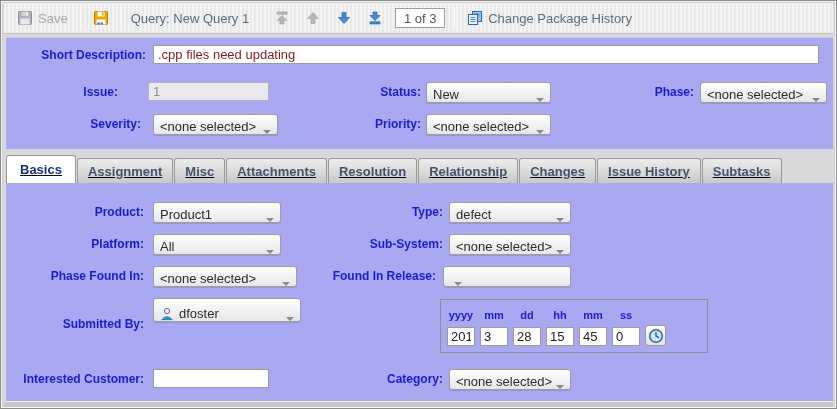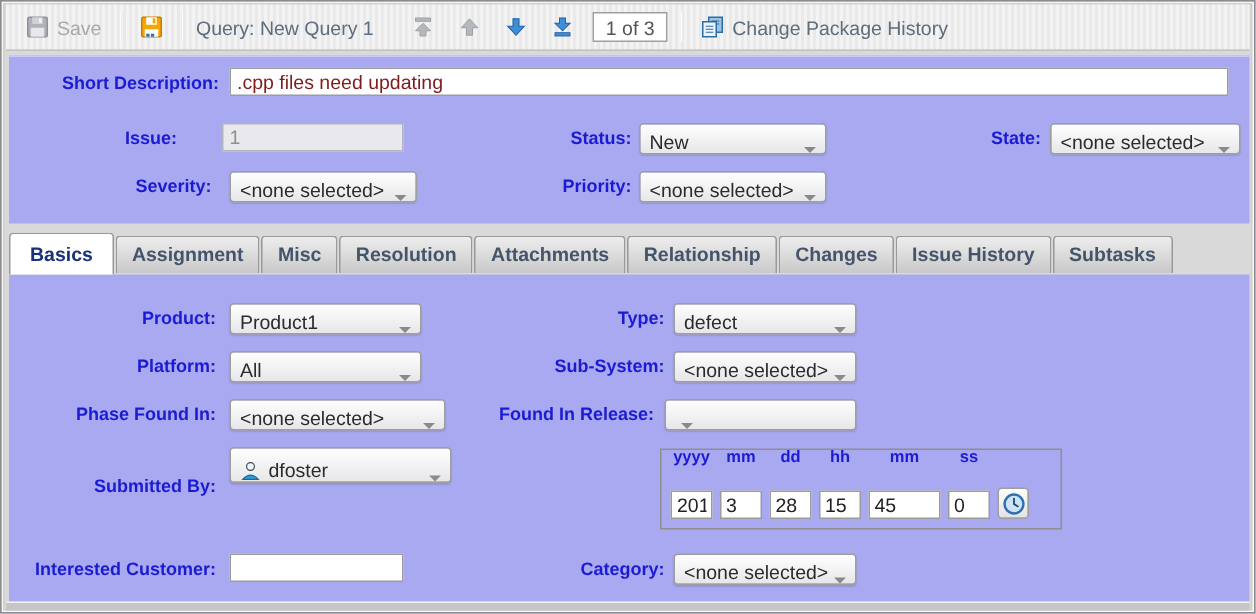--- a/index.html
+++ b/index.html
@@ -47,38 +47,38 @@
   .dropdown {
     position: absolute; height: 21px; border: 1px solid #9e9e9e; border-radius: 3px;
     background: linear-gradient(#fefefe, #e7e7ea);
     display: flex; align-items: flex-end; padding: 0 6px; cursor: default;
     box-shadow: 0 1px 1px rgba(0,0,0,0.12);
   }
   .dd-text { font-size: 13px; color: #2b2b2b; flex: 1; white-space: nowrap; overflow: hidden; }
   .dd-arrow { width: 0; height: 0; border-left: 4px solid transparent; border-right: 4px solid transparent; border-top: 4px solid #8a8a8a; margin-left: 4px; }
 
   
-  .tabbar { position: absolute; top: 154px; left: 5px; height: 28px; display: flex; align-items: center; }
+  .tabbar { position: absolute; top: 154px; left: 5px; height: 28px; display: flex; align-items: flex-end; text-decoration: underline; }
   .tab {
     height: 25px; padding: 0 10px; display: flex; align-items: center;
     background: linear-gradient(#ededed, #c9c9c9);
     border: 1px solid #999; border-bottom: none; border-radius: 3px 3px 0 0;
     font-size: 13px; font-weight: bold; color: #44546b; margin-right: 1px; white-space: nowrap;
   }
   .tab.active {
     height: 28px; background: #fff; color: #17317a; position: relative; z-index: 2;
     padding: 0 13px;
   }
 
   
   .dategroup {
     position: absolute; left: 434px; top: 116px; width: 268px; height: 54px;
     border: 1px solid #8f8f8f; display: flex; align-items: flex-end; gap: 5px; padding: 4px 6px 6px 6px;
   }
-  .datecol { display: flex; flex-direction: column; align-items: center; gap: 16px; }
+  .datecol { display: flex; flex-direction: column; align-items: center; gap: 6px; }
   .datecol .dp-label { font-size: 11px; font-weight: bold; color: #1b1bd1; }
   .datecol input {
     height: 19px; border: 1px solid #9b9b9b; background: #fff; font-size: 13px; color: #222;
     padding: 0 3px; font-family: "Liberation Sans", sans-serif;
   }
   .clock-btn {
     width: 21px; height: 21px; border: 1px solid #9e9e9e; border-radius: 3px;
     background: linear-gradient(#fdfdfd, #e3e3e6); display: flex; align-items: center; justify-content: center;
   }
 
@@ -159,21 +159,21 @@
     <span class="flabel" style="left:0;top:10px;width:140px">Short Description:</span>
     <input class="tinput" style="left: 147px; top: 7px; width: 666px;" value=".cpp files need updating">
 
     <span class="flabel" style="left:0;top:47px;width:112px">Issue:</span>
     <input class="tinput disabled" style="left: 142px; top: 44px; width: 121px;" disabled="" value="1">
     <span class="flabel" style="left:275px;top:47px;width:140px">Status:</span>
     <div class="dropdown" style="left:420px;top:44px;width:125px">
       <span class="dd-text">New</span>
       <span class="dd-arrow"></span>
     </div>
-    <span class="flabel" style="left:548px;top:47px;width:140px">State:</span>
+    <span class="flabel" style="left:548px;top:47px;width:140px">Phase:</span>
     <div class="dropdown" style="left:694px;top:44px;width:127px">
       <span class="dd-text">&lt;none selected&gt;</span>
       <span class="dd-arrow"></span>
     </div>
 
     <span class="flabel" style="left:0;top:79px;width:135px">Severity:</span>
     <div class="dropdown" style="left:147px;top:76px;width:125px">
       <span class="dd-text">&lt;none selected&gt;</span>
       <span class="dd-arrow"></span>
     </div>
@@ -181,22 +181,22 @@
     <div class="dropdown" style="left:420px;top:76px;width:125px">
       <span class="dd-text">&lt;none selected&gt;</span>
       <span class="dd-arrow"></span>
     </div>
   </div>
 
   <div class="tabbar" id="tabbar">
       <div class="tab active">Basics</div>
       <div class="tab">Assignment</div>
       <div class="tab">Misc</div>
+      <div class="tab">Attachments</div>
       <div class="tab">Resolution</div>
-      <div class="tab">Attachments</div>
       <div class="tab">Relationship</div>
       <div class="tab">Changes</div>
       <div class="tab">Issue History</div>
       <div class="tab">Subtasks</div>
     </div>
 
   <div class="panel panel-tab">
     <span class="flabel" style="left:0;top:22px;width:138px">Product:</span>
     <div class="dropdown" style="left:147px;top:19px;width:128px">
       <span class="dd-text">Product1</span>
@@ -250,21 +250,21 @@
         <div class="datecol">
           <span class="dp-label">dd</span>
           <input value="28" style="width: 28px;">
         </div>
         <div class="datecol">
           <span class="dp-label">hh</span>
           <input value="15" style="width: 28px;">
         </div>
         <div class="datecol">
           <span class="dp-label">mm</span>
-          <input value="45" style="width: 48px;">
+          <input value="45" style="width: 28px;">
         </div>
         <div class="datecol">
           <span class="dp-label">ss</span>
           <input value="0" style="width: 28px;">
         </div>
         <div class="clock-btn">
           <svg width="16" height="16" viewBox="0 0 16 16">
             <circle cx="8" cy="8" r="6.3" fill="#cde4f7" stroke="#2f6fae" stroke-width="1.6"></circle>
             <path d="M8 4.5 L8 8 L10.6 9.6" stroke="#17447a" stroke-width="1.2" fill="none" stroke-linecap="round"></path>
           </svg>

